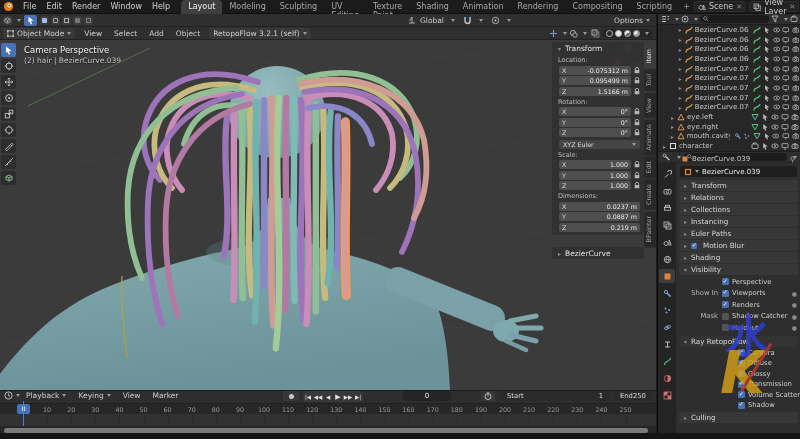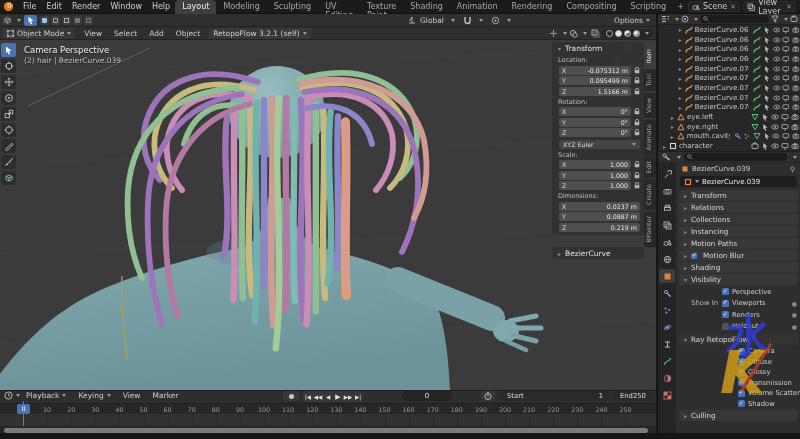--- a/index.html
+++ b/index.html
@@ -3,21 +3,21 @@
 <meta charset="utf-8">
 <style>
 *{margin:0;padding:0;box-sizing:border-box;font-family:"DejaVu Sans",sans-serif;-webkit-font-smoothing:antialiased}
 html,body{width:800px;height:439px;overflow:hidden;background:#000}
 .app{position:relative;width:800px;height:439px;background:#1b1b1b;color:#c8c8c8;font-size:8px}
 .chev{display:inline-block;width:0;height:0;border-left:2.5px solid transparent;border-right:2.5px solid transparent;border-top:3.5px solid #9a9a9a;margin-left:3px;vertical-align:middle}
 
 .topbar{position:absolute;left:0;top:0;width:800px;height:14px;background:#1b1b1b;display:flex;align-items:center;border-bottom:1px solid #101010}
 .logo{width:11px;height:11px;margin:0 4px 0 3px;flex:none}
 .menu{padding:0 5px;font-size:8px;color:#cfcfcf;cursor:default}
-.wtabs{display:flex;align-items:stretch;height:14px;}
+.wtabs{display:flex;align-items:stretch;height:14px;margin-left:6px}
 .wtab{padding:2px 7px 0 7px;font-size:8px;color:#a8a8a8;border-radius:4px 4px 0 0}
 .wtab.active{background:#3f3f3f;color:#efefef}
 .wtab.newtab{color:#9a9a9a;padding:2px 4px}
 .tb-right{margin-left:auto;display:flex;align-items:center;gap:3px;padding-right:4px}
 .chip{display:flex;align-items:center;background:#232323;border:1px solid #2e2e2e;border-radius:3px;height:11px;padding:0 3px;gap:3px}
 .chip .x{color:#8a8a8a;font-size:7px}
 .mini-ic{width:8px;height:8px;flex:none}
 
 .leftcol{position:absolute;left:0;top:14px;width:656px;height:419px}
 .rightcol{position:absolute;left:657px;top:14px;width:143px;height:419px;background:#2e2e2e;border-left:1px solid #0f0f0f}
@@ -89,21 +89,21 @@
 .olrow .nm{white-space:nowrap;overflow:hidden}
 .olrow .spacer{margin-left:auto}
 .disc{color:#8a8a8a;font-size:6px;width:5px;text-align:center}
 
 .props{position:absolute;left:0;top:137px;width:143px;height:282px;background:#2e2e2e;border-top:1px solid #1e1e1e}
 .ptabs{position:absolute;left:0;top:11px;width:18px;height:271px;background:#242424;display:flex;flex-direction:column;align-items:center;padding-top:4px;gap:3px}
 .ptab{width:16px;height:14px;border-radius:2px;display:flex;align-items:center;justify-content:center}
 .ptab.active{background:#3d3d3d}
 .pr-header{height:11px;background:#2e2e2e;display:flex;align-items:center;gap:3px;padding:0 4px;border-bottom:1px solid #262626}
 .pr-search{flex:1;height:8px;background:#1c1c1c;border-radius:4px;display:flex;align-items:center;padding:0 3px;gap:2px}
-.pr-body{position:absolute;left:18px;top:11px;width:125px;height:271px;overflow:hidden}
+.pr-body{position:absolute;left:18px;top:1px;width:125px;height:271px;overflow:hidden}
 .crumb{display:flex;align-items:center;gap:3px;height:12px;padding:0 5px;font-size:7px;color:#d0d0d0}
 .crumb .pin{margin-left:auto}
 .namefield{display:flex;align-items:center;gap:3px;height:11px;margin:1px 4px 3px;background:#1e1e1e;border-radius:3px;padding:0 4px;font-size:7px;color:#ececec}
 .phead{display:flex;align-items:center;gap:3px;background:#373737;border-radius:2px;height:11px;margin:1px 3px;padding:0 4px;font-size:7.2px;color:#d8d8d8}
 .cbrow{display:flex;align-items:center;height:11.5px;font-size:6.8px;color:#cfcfcf}
 .cbrow .grp{width:46px;text-align:right;padding-right:4px;color:#b8b8b8}
 .cb{width:7px;height:7px;border-radius:1.5px;background:#545454;position:relative;flex:none;margin-right:3px}
 .cb.on{background:#4772b3}
 .cb.on::after{content:"✓";position:absolute;left:.8px;top:-1.5px;color:#fff;font-size:6px}
 .dot{margin-left:auto;margin-right:4px;color:#8a8a8a;font-size:6px}
@@ -1202,21 +1202,21 @@
             <div class="phead">
               <span class="disc">▸</span>
               <span>Collections</span>
             </div>
             <div class="phead">
               <span class="disc">▸</span>
               <span>Instancing</span>
             </div>
             <div class="phead">
               <span class="disc">▸</span>
-              <span>Motion Paths</span>
+              <span>Euler Paths</span>
             </div>
             <div class="phead">
               <span class="disc">▸</span>
               <span class="cb on" style="width:6px;height:6px"></span>
               <span>Motion Blur</span>
             </div>
             <div class="phead">
               <span class="disc">▸</span>
               <span>Shading</span>
             </div>
@@ -1234,20 +1234,26 @@
             <div class="cbrow">
               <span class="grp">Show In</span>
               <span class="cb on"></span>
               <span>Viewports</span>
               <span class="dot">●</span>
             </div>
             <div class="cbrow">
               <span class="grp"></span>
               <span class="cb on"></span>
               <span>Renders</span>
+              <span class="dot">●</span>
+            </div>
+            <div class="cbrow">
+              <span class="grp">Mask</span>
+              <span class="cb "></span>
+              <span>Shadow Catcher</span>
               <span class="dot">●</span>
             </div>
             <div class="cbrow">
               <span class="grp"></span>
               <span class="cb "></span>
               <span>Holdout</span>
               <span class="dot">●</span>
             </div>
           </div>
         <div class="subhead">

